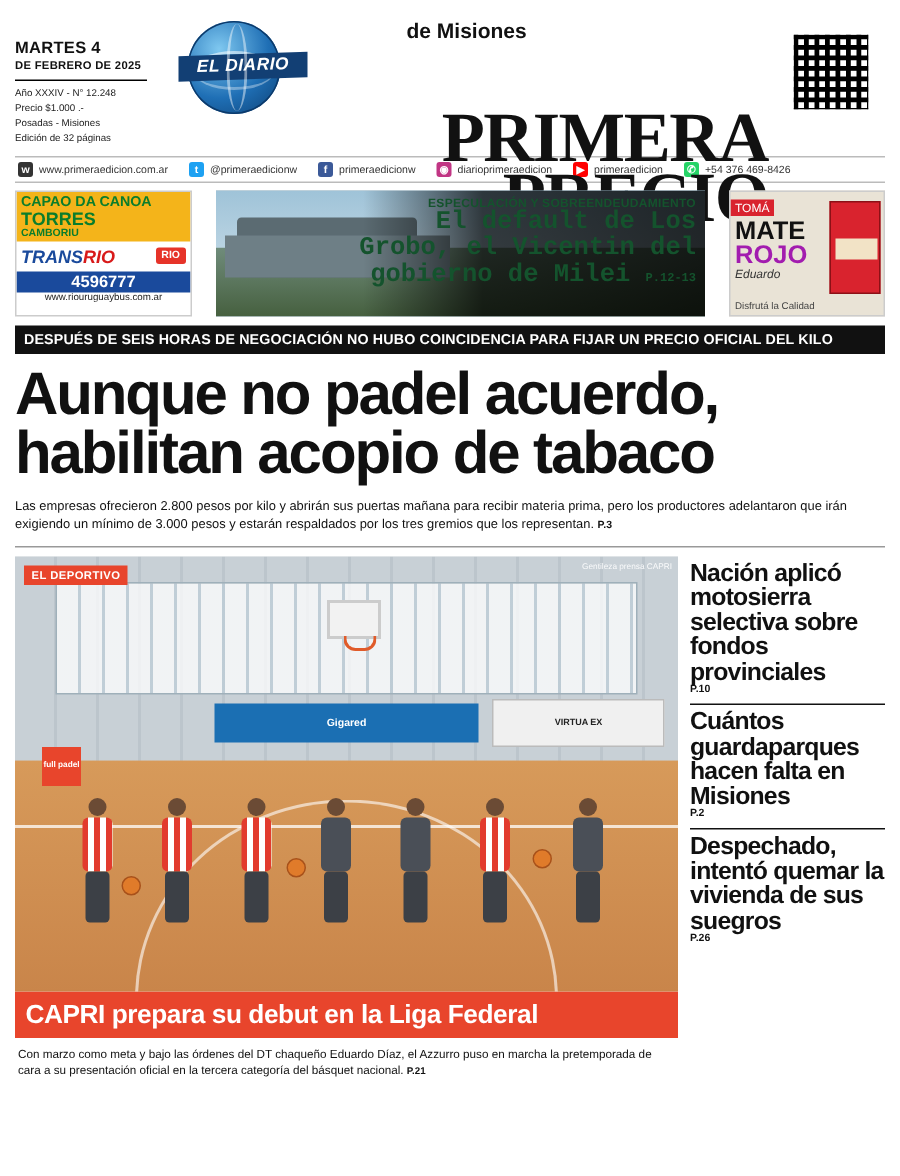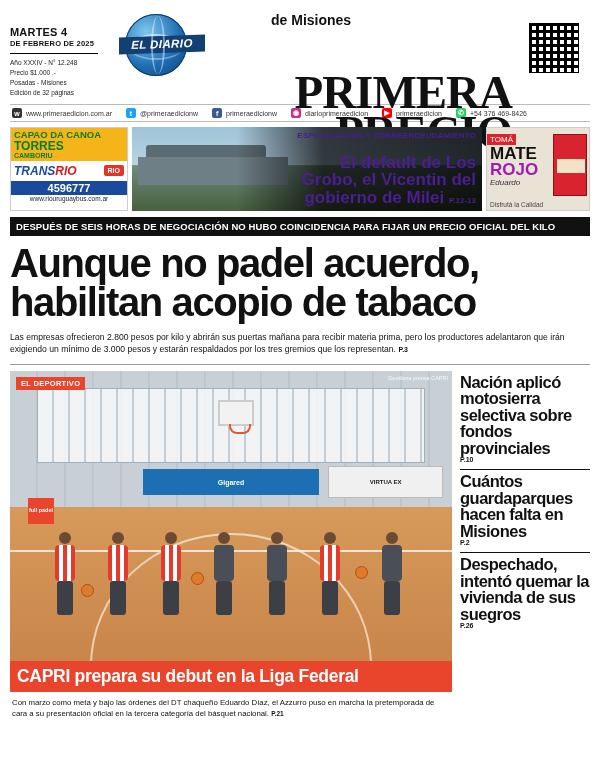--- a/index.html
+++ b/index.html
@@ -61,21 +61,21 @@
   
   .socialbar { display:flex; align-items:center; gap: 14px; border-top:1px solid #bbb; border-bottom:1px solid #bbb;
     margin: 4px 10px 0 10px; padding: 3px 2px; font-size: 7px; color:#333; }
   .soc { display:flex; align-items:center; gap:4px; }
   .soc .ic { width:10px; height:10px; border-radius:2px; background:#333; color:#fff; font-size:7px;
     display:flex; align-items:center; justify-content:center; font-weight:bold;}
   .ic.fb{background:#3b5998;} .ic.tw{background:#1da1f2;} .ic.ig{background:#c13584;}
   .ic.yt{background:#ff0000;} .ic.wa{background:#25d366;}
 
   
-  .adstrip { display:flex; gap:4px; margin: 5px 10px 0 10px; height: 84px; }
+  .adstrip { display:flex; gap:16px; margin: 5px 10px 0 10px; height: 84px; }
   .ad-left { width: 118px; border:1px solid #ccc; position:relative; background:#fff; overflow:hidden;}
   .ad-left .top { background:#f4b41a; padding:2px 3px; }
   .ad-left .t1 { font-size: 9.5px; font-weight:bold; color:#0a7d2c; line-height:1; }
   .ad-left .t2 { font-size: 12px; font-weight:bold; color:#0a7d2c; line-height:1; }
   .ad-left .t3 { font-size: 7px; font-weight:bold; color:#0a7d2c; }
   .ad-left .mid { display:flex; align-items:center; justify-content:space-between; padding:3px; }
   .transrio { font-size: 12px; font-weight:bold; color:#1a4a9c; font-style:italic;}
   .transrio span { color:#d81a1a; }
   .riobadge { background:#e63329; color:#fff; font-size:7px; font-weight:bold; padding:2px 4px; border-radius:2px;}
   .ad-left .phone { background:#1a4a9c; color:#fff; font-size:11px; font-weight:bold; text-align:center; padding:1px 0;}
@@ -83,23 +83,23 @@
 
   .ad-center { flex:1; position:relative; overflow:hidden; background:#8fa9b8; }
   .ad-center .photo { position:absolute; inset:0;
     background:
       linear-gradient(180deg,#9fc3d8 0%, #b9d3e2 45%, #6f8b7a 46%, #46603f 100%);
   }
   .ad-center .bldg { position:absolute; left:14px; top:18px; width:120px; height:40px; background:#5b6b72; border-radius:3px; }
   .ad-center .bldg2 { position:absolute; left:6px; top:30px; width:150px; height:28px; background:#6e7f86; }
   .ad-center .shade { position:absolute; right:0; top:0; width:70%; height:100%;
     background: linear-gradient(90deg, rgba(0,0,0,0) 0%, rgba(0,0,0,.72) 35%, rgba(0,0,0,.82) 100%); }
-  .ad-center .txt { position:absolute; right:6px; top:4px; width:78%; text-align:right; color:#4c1d95; }
+  .ad-center .txt { position:absolute; right:6px; top:4px; width:78%; text-align:right; color:#14532d; }
   .ad-center .kicker { font-size:8px; font-weight:bold; letter-spacing:.2px; }
-  .ad-center .head { font-family:Liberation Sans, sans-serif; font-weight:bold; font-size:17px; line-height:1.02; margin-top:14px; }
+  .ad-center .head { font-family:Liberation Mono, monospace; font-weight:bold; font-size:17px; line-height:1.02; margin-top:0; }
   .ad-center .pg { font-size:8px; font-weight:bold; }
 
   .ad-right { width: 104px; border:1px solid #ccc; background:#e9e3d6; position:relative; overflow:hidden;}
   .ad-right .toma { background:#d9232e; color:#fff; font-size:8px; font-weight:normal; padding:1px 3px; display:inline-block;}
   .ad-right .mate { font-size:17px; font-weight:bold; color:#111; line-height:.95; padding-left:3px;}
   .ad-right .rojo { font-size:17px; font-weight:bold; color:#a21caf; line-height:.95; padding-left:3px;}
   .ad-right .esp { font-size:8px; font-style:italic; color:#333; padding-left:3px;}
   .ad-right .cal { position:absolute; bottom:2px; left:3px; font-size:6.5px; color:#444;}
   .ad-right .pack { position:absolute; right:2px; top:6px; width:34px; height:62px; background:#d9232e; border:1px solid #8c1016;}
   .ad-right .pack:after{content:""; position:absolute; left:3px; top:24px; width:28px; height:14px; background:#f2e3c6;}

